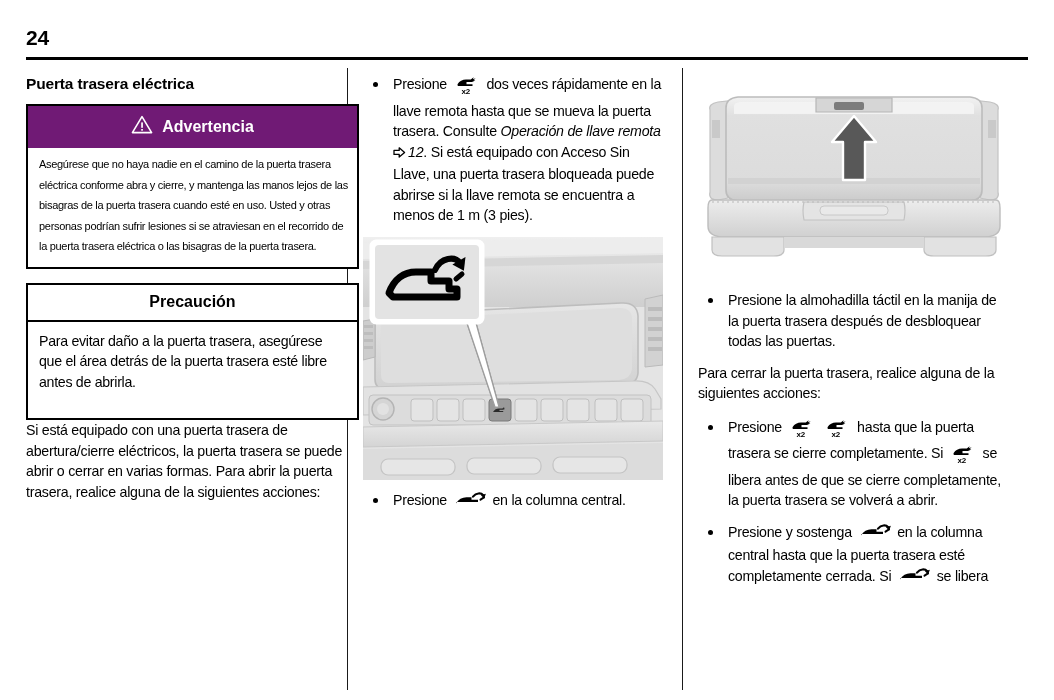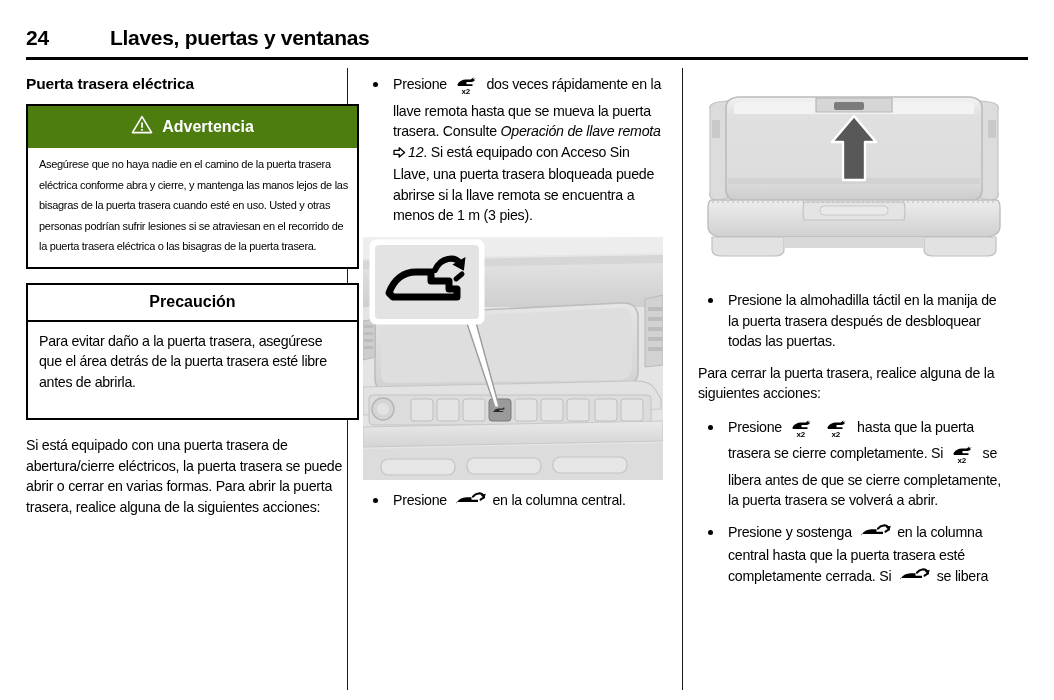--- a/index.html
+++ b/index.html
@@ -92,21 +92,21 @@
     letter-spacing: -0.25px;
   }
 
   
   .warn-box {
     border: 2px solid #000;
     background: #fff;
     margin-bottom: 14px;
   }
   .warn-head {
-    background: #4d7c0f;
+    background: #701a75;
     color: #fff;
     text-align: center;
     padding: 9px 0 10px 0;
     font-size: 16px;
     font-weight: bold;
     display: flex;
     align-items: center;
     justify-content: center;
     gap: 9px;
   }
@@ -115,21 +115,20 @@
     padding: 6px 9px 10px 11px;
     font-size: 11px;
     line-height: 20.5px;
     letter-spacing: -0.3px;
   }
 
   
   .caution-box {
     border: 2px solid #000;
     background: #fff;
-    margin-bottom: 15px;
   }
   .caution-head {
     text-align: center;
     padding: 8px 0 9px 0;
     font-size: 16px;
     font-weight: bold;
     border-bottom: 2px solid #000;
   }
   .caution-body {
     padding: 9px 9px 26px 11px;
@@ -186,21 +185,20 @@
   }
   .fig svg { display: block; }
 </style>
 </head>
 <body>
 
 <div class="page">
 
   <div class="header">
     <div class="page-num">24</div>
-    <div class="header-title">Llaves, puertas y ventanas</div>
   </div>
   <div class="header-rule"></div>
 
   <div class="col-divider d1"></div>
   <div class="col-divider d2"></div>
 
   <div class="col col1">
 
     <div class="section-title">Puerta trasera eléctrica</div>
 

